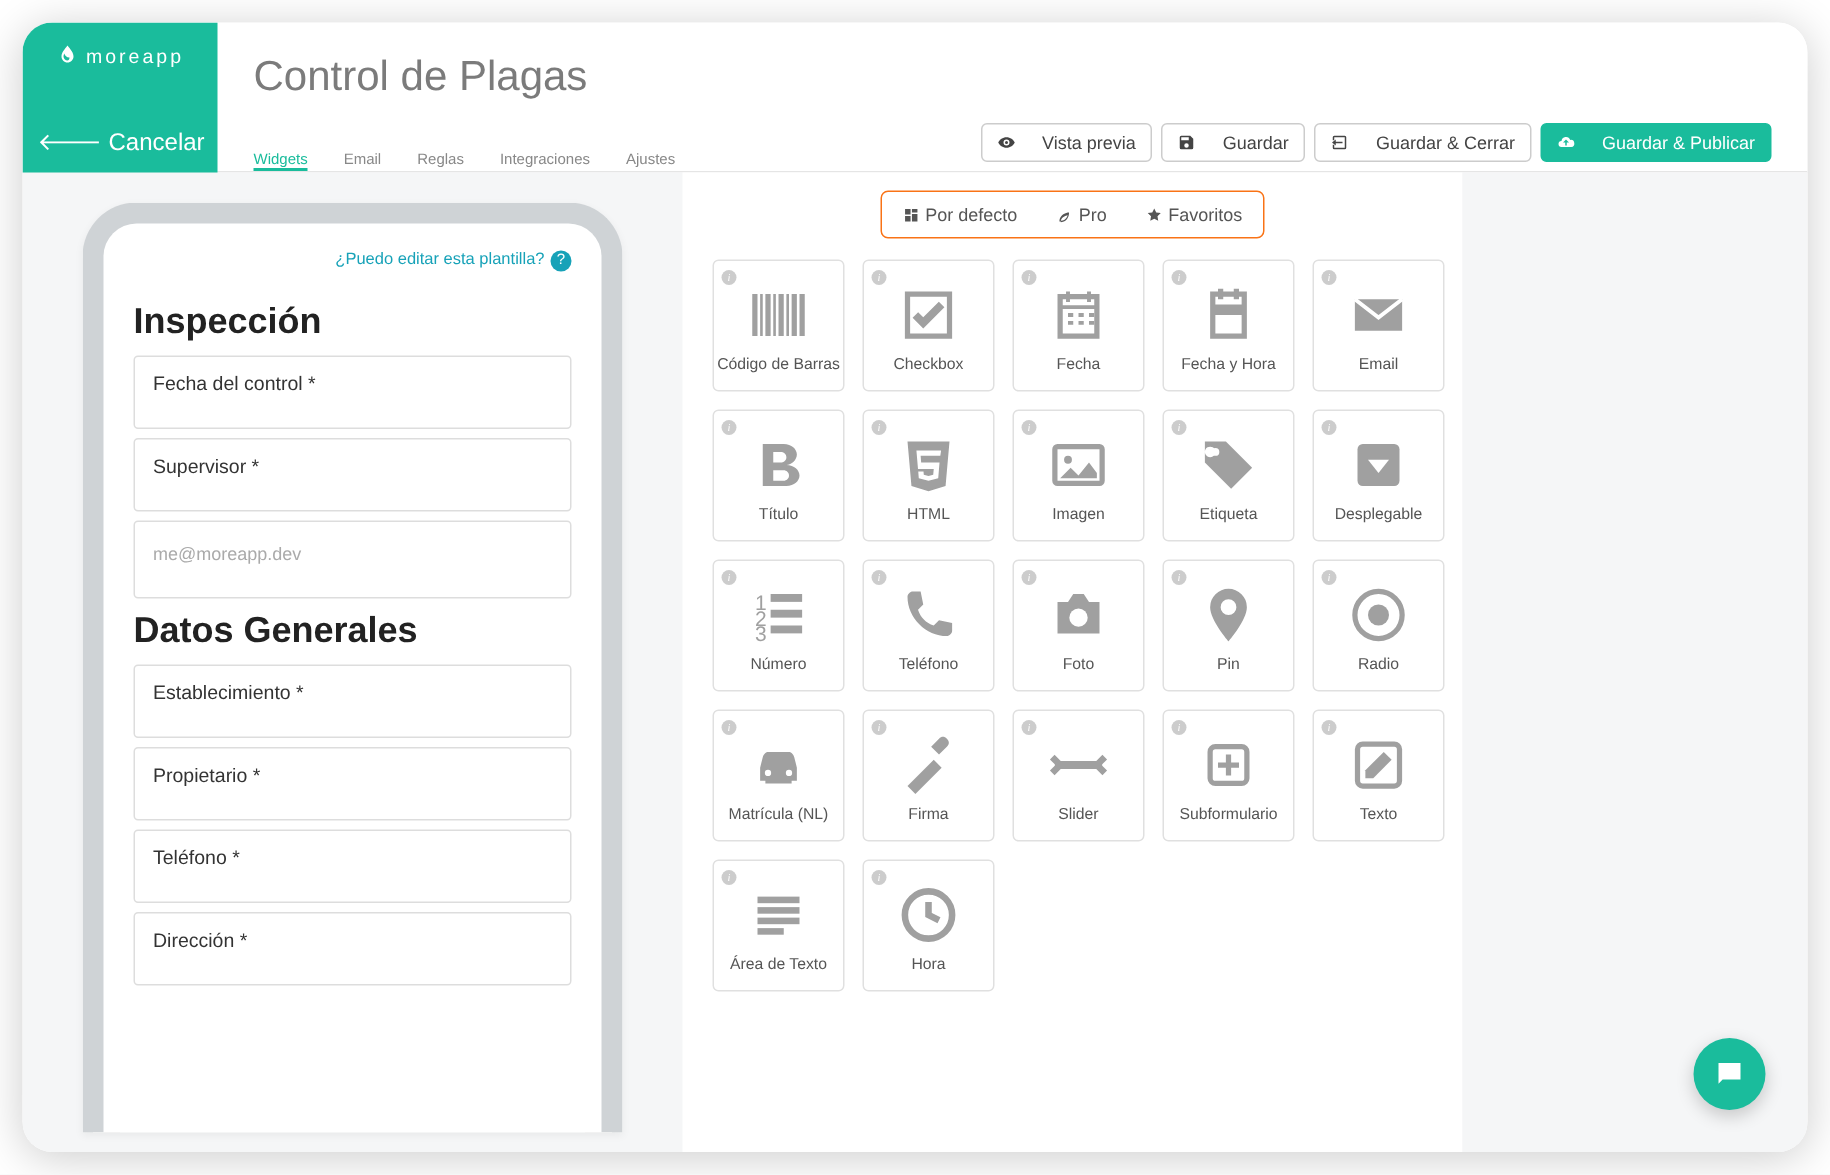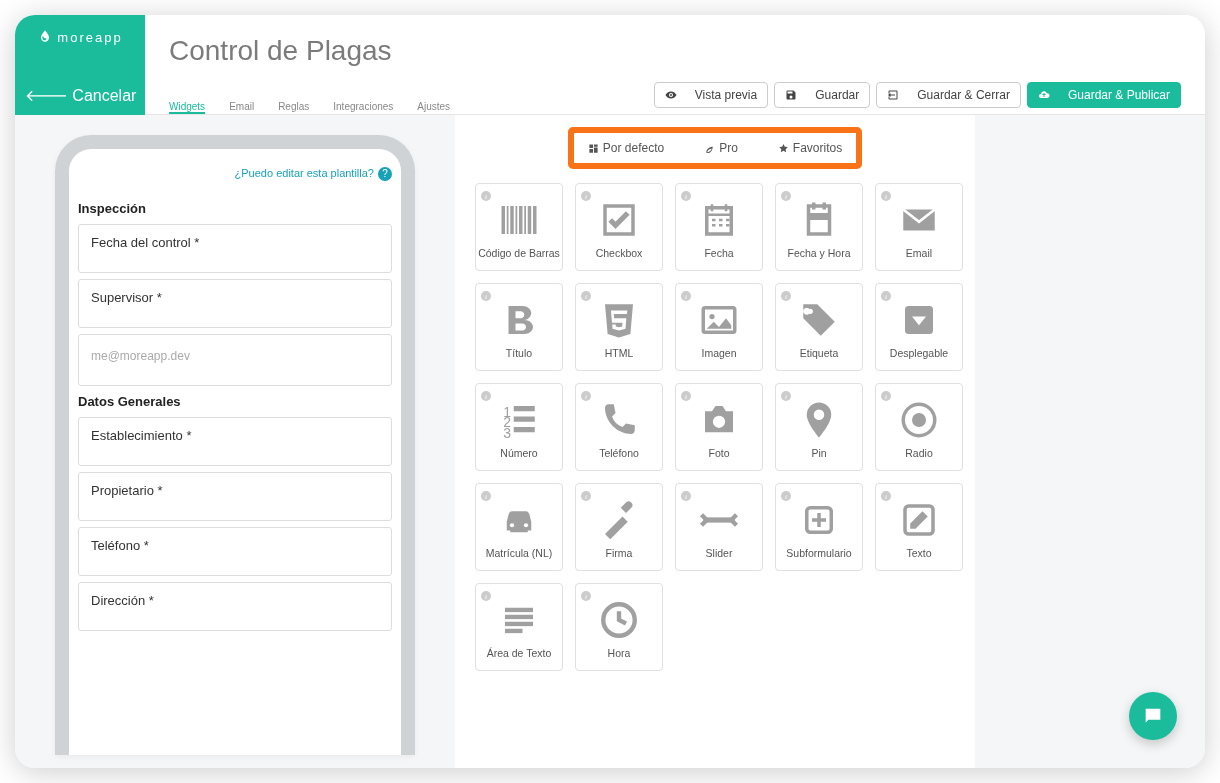--- a/index.html
+++ b/index.html
@@ -16,29 +16,29 @@
 .tabs-row { display: flex; align-items: flex-end; justify-content: space-between; }
 .tabs { display: flex; gap: 24px; }
 .tab { font-size: 10px; color: #888; border-bottom: 2px solid transparent; cursor: pointer; }
 .tab.active { color: #1abc9c; border-bottom-color: #1abc9c; }
 .actions { display: flex; gap: 6px; padding-bottom: 6px; }
 .btn { display: inline-flex; align-items: center; gap: 18px; font-size: 12px; padding: 5px 10px; border: 1px solid #ccc; border-radius: 4px; background: #fff; color: #444; cursor: pointer; }
 .btn.primary { background: #1abc9c; border-color: #1abc9c; color: #fff; }
 .btn svg { width: 12px; height: 12px; fill: currentColor; }
 .main { display: flex; height: calc(100% - 100px); background: #f5f6f7; }
 .preview-col { width: 440px; padding: 20px 40px; overflow: hidden; }
-.device { background: #fff; border: 14px solid #cfd3d6; border-bottom: none; border-radius: 36px 36px 0 0; height: 620px; overflow: hidden; padding: 12px 9px; box-shadow: 0 2px 6px rgba(0,0,0,0.05); }
+.device { background: #fff; border: 14px solid #cfd3d6; border-bottom: none; border-radius: 36px 36px 0 0; height: 620px; overflow: hidden; padding: 12px 20px; box-shadow: 0 2px 6px rgba(0,0,0,0.05); }
 .edit-hint { text-align: right; font-size: 11px; color: #17a2b8; padding: 6px 0 12px; }
 .edit-hint .q { display: inline-block; width: 14px; height: 14px; background: #17a2b8; color: #fff; border-radius: 50%; text-align: center; line-height: 14px; font-size: 10px; margin-left: 4px; }
-.section-h { font-size: 13px; font-weight: 700; color: #222; margin: 8px 0; }
+.section-h { font-size: 24px; font-weight: 700; color: #222; margin: 8px 0; }
 .field { border: 1px solid #ddd; border-radius: 3px; padding: 10px 12px 22px; margin-bottom: 6px; }
 .field-label { font-size: 13px; color: #333; }
 .field-ph { font-size: 12px; color: #aaa; margin-top: 4px; }
 .widgets-col { flex: 1; padding: 12px 20px; background: #fff; overflow-y: auto; }
-.filter-row { display: flex; gap: 20px; background: #fff; border: 6px solid #f97316; border-radius: 5px; padding: 4px; width: fit-content; margin: 0 auto 14px; }
+.filter-row { display: flex; gap: 6px; background: #fff; border: 1px solid #f97316; border-radius: 5px; padding: 4px; width: fit-content; margin: 0 auto 14px; }
 .filter-btn { display: inline-flex; align-items: center; gap: 4px; font-size: 12px; padding: 4px 10px; border: none; background: transparent; color: #555; cursor: pointer; }
 .filter-btn svg { width: 11px; height: 11px; fill: currentColor; }
 .widgets-grid { display: grid; grid-template-columns: repeat(5, 88px); gap: 12px; justify-content: start; }
 .widget-card { border: 1px solid #e0e0e0; border-radius: 4px; background: #fff; width: 88px; height: 88px; display: flex; flex-direction: column; align-items: center; justify-content: center; position: relative; cursor: grab; }
 .widget-card .info { position: absolute; top: 4px; left: 4px; width: 12px; height: 12px; }
 .widget-card .info svg { width: 12px; height: 12px; fill: #bbb; }
 .widget-card .wicon { width: 42px; height: 42px; margin-top: 4px; }
 .widget-card .wicon svg { width: 42px; height: 42px; fill: #a0a0a0; }
 .widget-card .wlabel { font-size: 10.5px; color: #555; margin-top: 6px; text-align: center; }
 .side-strip { width: 230px; background: #f5f6f7; }

